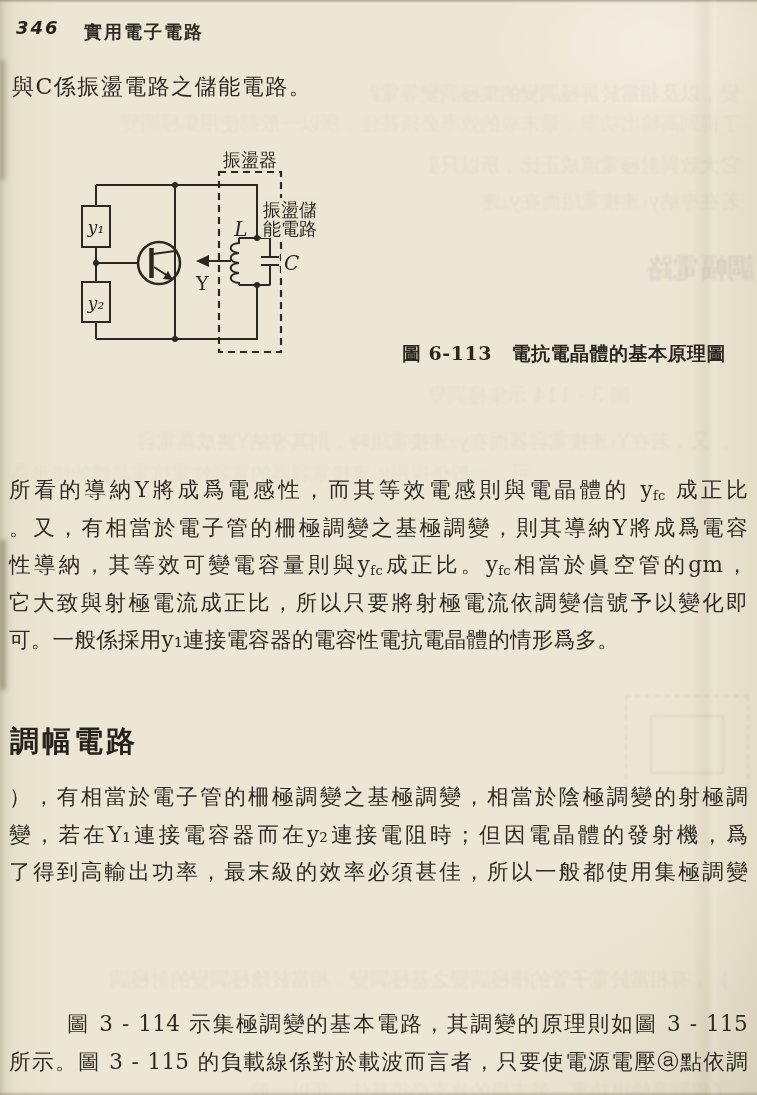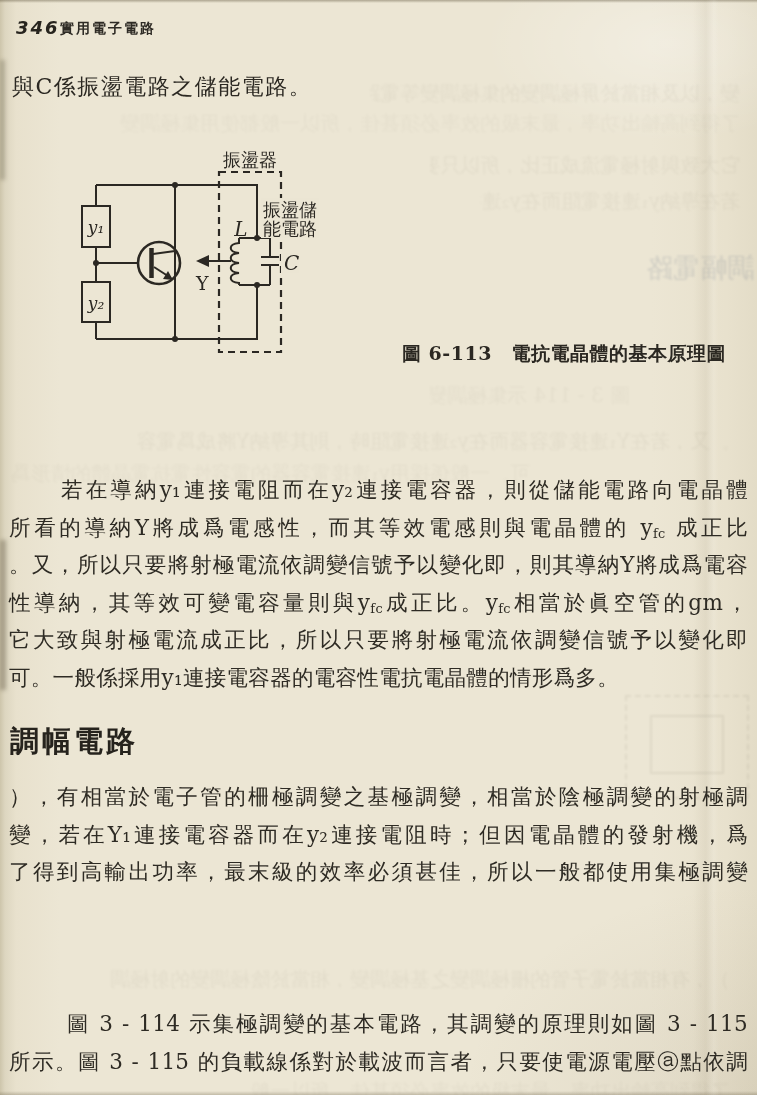--- a/index.html
+++ b/index.html
@@ -21,21 +21,21 @@
   .smudge2{left:0;top:60px;width:5px;height:120px;background:rgba(70,60,40,.28);filter:blur(2px);}
   .crease{right:38px;top:0;width:26px;height:100%;
     background:linear-gradient(90deg,rgba(110,96,66,0),rgba(110,96,66,.07) 50%,rgba(255,255,255,.10) 80%,rgba(110,96,66,0));}
   .ghost{color:#6b6453;opacity:.07;filter:blur(1.1px);transform:scaleX(-1);
     font-size:20px;white-space:nowrap;overflow:hidden;pointer-events:none;}
   .ghost.blue{color:#4c5c78;}
   .gbox{opacity:.08;filter:blur(1px);border:2px dashed #4a4436;}
   
   .pagenum{left:16px;top:17px;font-family:"DejaVu Sans","Liberation Sans",sans-serif;
     font-weight:bold;font-style:italic;font-size:18px;letter-spacing:2px;color:#27241e;}
-  .runhead{left:60px;top:20px;font-size:14px;letter-spacing:2px;font-weight:bold;color:#2e2b25;}
+  .runhead{left:84px;top:20px;font-size:18px;letter-spacing:2px;font-weight:bold;color:#2e2b25;}
   
   .intro{left:12px;top:72px;font-size:22px;letter-spacing:1.5px;color:#2b2822;}
   
   .fig-caption{left:402px;top:341px;font-size:19px;letter-spacing:.5px;font-weight:bold;color:#2b2822;}
   svg text{fill:#2b2823;font-family:"DejaVu Serif","Liberation Serif",serif;}
   
   .para{left:9px;width:739px;font-size:21.5px;color:#2e2b24;}
   .tline{line-height:37.6px;height:37.6px;text-align:justify;text-align-last:justify;
     letter-spacing:.3px;white-space:nowrap;}
   .tline.no-j{text-align-last:left;}
@@ -115,23 +115,22 @@
   <text x="96" y="233" text-anchor="middle" font-size="17" font-style="italic">y₁</text>
   <text x="96" y="309" text-anchor="middle" font-size="17" font-style="italic">y₂</text>
   <text x="241" y="236" text-anchor="middle" font-size="20" font-style="italic">L</text>
   <text x="284" y="270" font-size="20" font-style="italic">C</text>
   <text x="196" y="290" font-size="19">Y</text>
 </svg>
 
 <div class="abs fig-caption">圖 6-113　電抗電晶體的基本原理圖</div>
 
 <div class="abs para" style="top:471px;">
-  <div class="tline" style="text-indent:52px;">若在導納y₁連接電阻而在y₂連接電容器，則從儲能電路向電晶體</div>
   <div class="tline">所看的導納Y將成爲電感性，而其等效電感則與電晶體的 y<sub>fc</sub> 成正比</div>
-  <div class="tline">。又，所以只要將射極電流依調變信號予以變化即，則其導納Y將成爲電容</div>
+  <div class="tline">。又，有相當於電子管的柵極調變之基極調變，則其導納Y將成爲電容</div>
   <div class="tline">性導納，其等效可變電容量則與y<sub>fc</sub>成正比。y<sub>fc</sub>相當於眞空管的gm，</div>
   <div class="tline">它大致與射極電流成正比，所以只要將射極電流依調變信號予以變化即</div>
   <div class="tline no-j">可。一般係採用y₁連接電容器的電容性電抗電晶體的情形爲多。</div>
 </div>
 
 <div class="abs heading">調幅電路</div>
 
 <div class="abs para" style="top:778px;">
   <div class="tline">），有相當於電子管的柵極調變之基極調變，相當於陰極調變的射極調</div>
   <div class="tline">變，若在Y₁連接電容器而在y₂連接電阻時；但因電晶體的發射機，爲</div>

